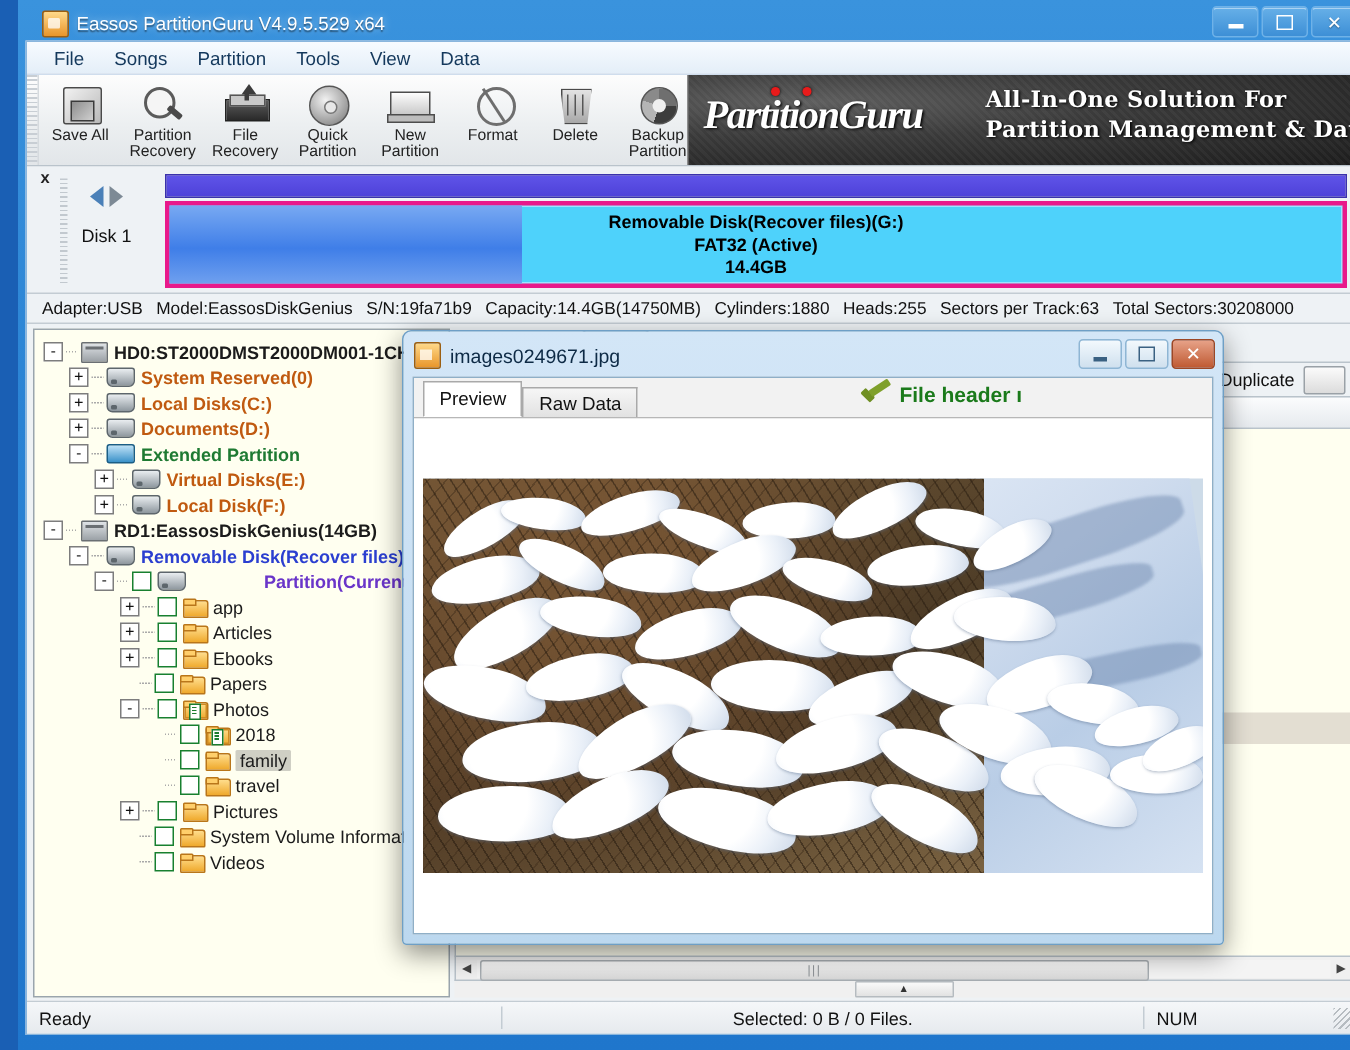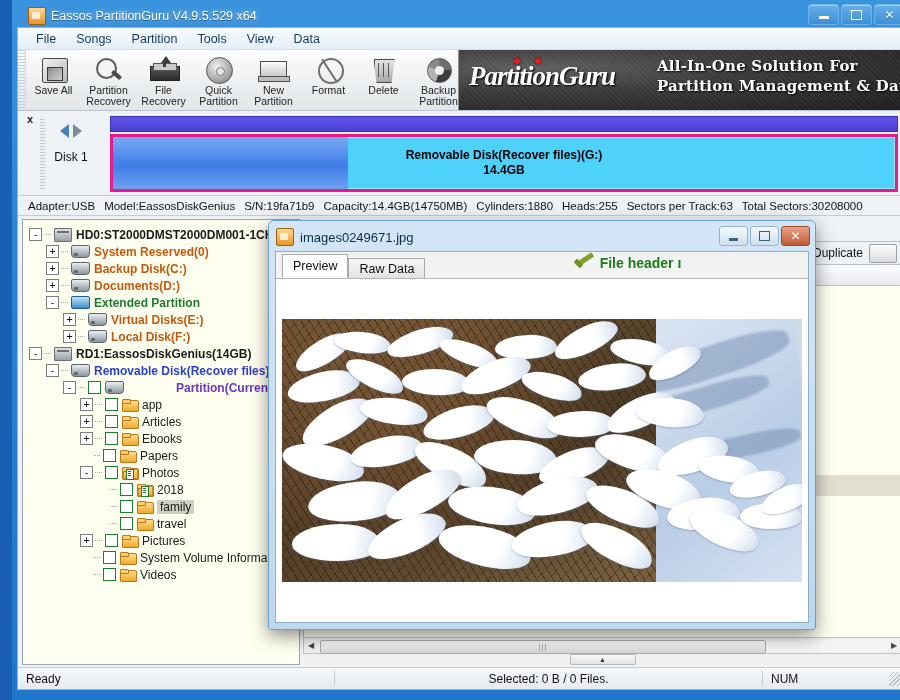--- a/index.html
+++ b/index.html
@@ -452,20 +452,21 @@
           <div class="arrow-l"></div>
           <div class="arrow-r"></div>
         </div>
         <div class="dm-label">Disk 1</div>
       </div>
       <div class="dm-right">
         <div class="part-head"></div>
         <div class="part-body">
           <div class="part-text">
             <div>Removable Disk(Recover files)(G:)</div>
+            <div>FAT32 (Active)</div>
             <div>14.4GB</div>
           </div>
         </div>
       </div>
     </div>
 
     <div class="disk-info">
       <span>Adapter:USB</span>
       <span>Model:EassosDiskGenius</span>
       <span>S/N:19fa71b9</span>
@@ -489,21 +490,21 @@
             <div class="tnode" style="padding-left: 17px;">
               <span class="tog">+</span>
               <span class="dots"></span>
               <span class="ic-vol"></span>
               <span class="tlbl c-orange b">System Reserved(0)</span>
             </div>
             <div class="tnode" style="padding-left: 17px;">
               <span class="tog">+</span>
               <span class="dots"></span>
               <span class="ic-vol"></span>
-              <span class="tlbl c-orange b">Backup Disk(C:)</span>
+              <span class="tlbl c-orange b">Local Disks(C:)</span>
             </div>
             <div class="tnode" style="padding-left: 17px;">
               <span class="tog">+</span>
               <span class="dots"></span>
               <span class="ic-vol"></span>
               <span class="tlbl c-orange b">Documents(D:)</span>
             </div>
             <div class="tnode" style="padding-left: 17px;">
               <span class="tog">-</span>
               <span class="dots"></span>

